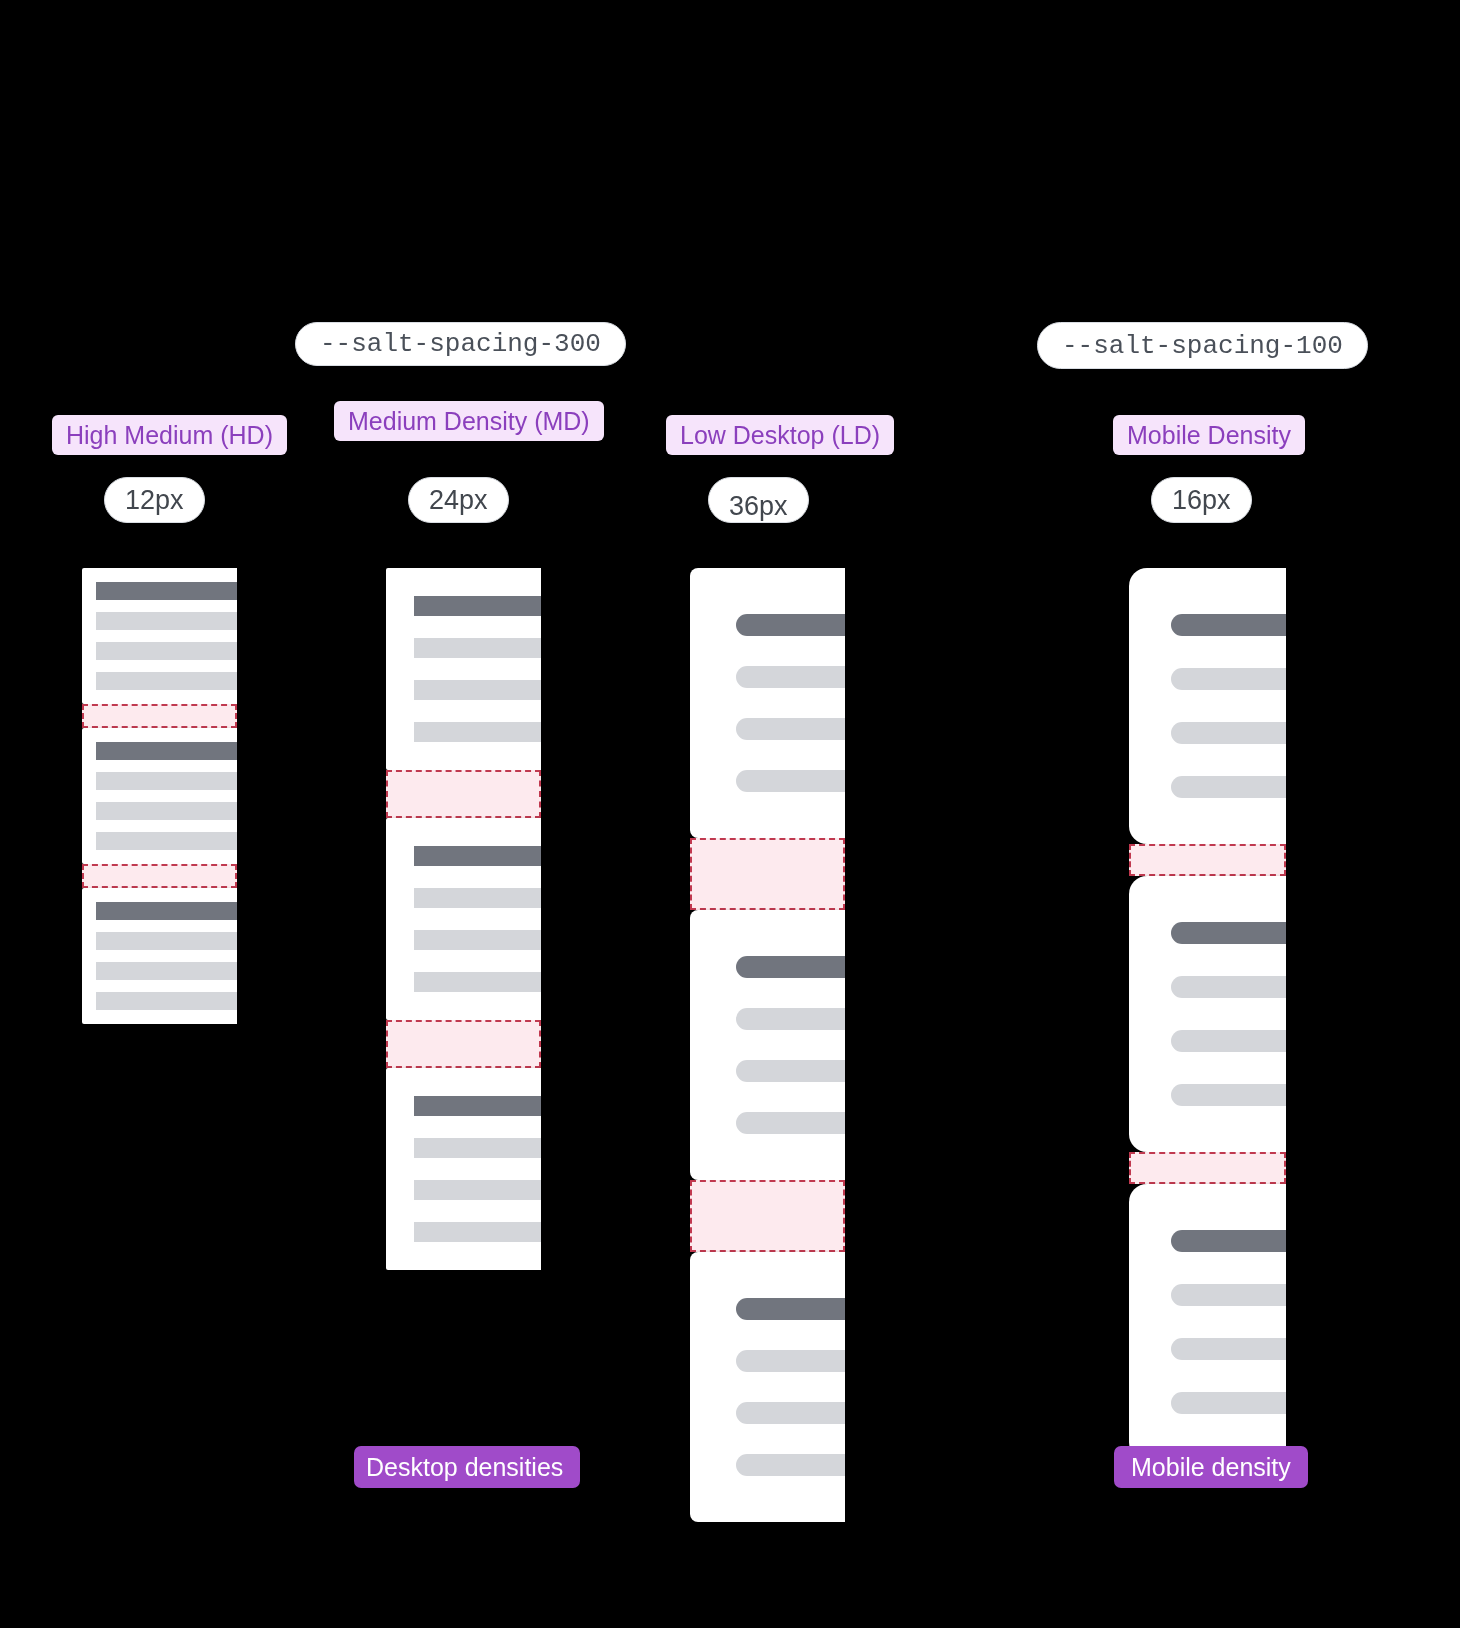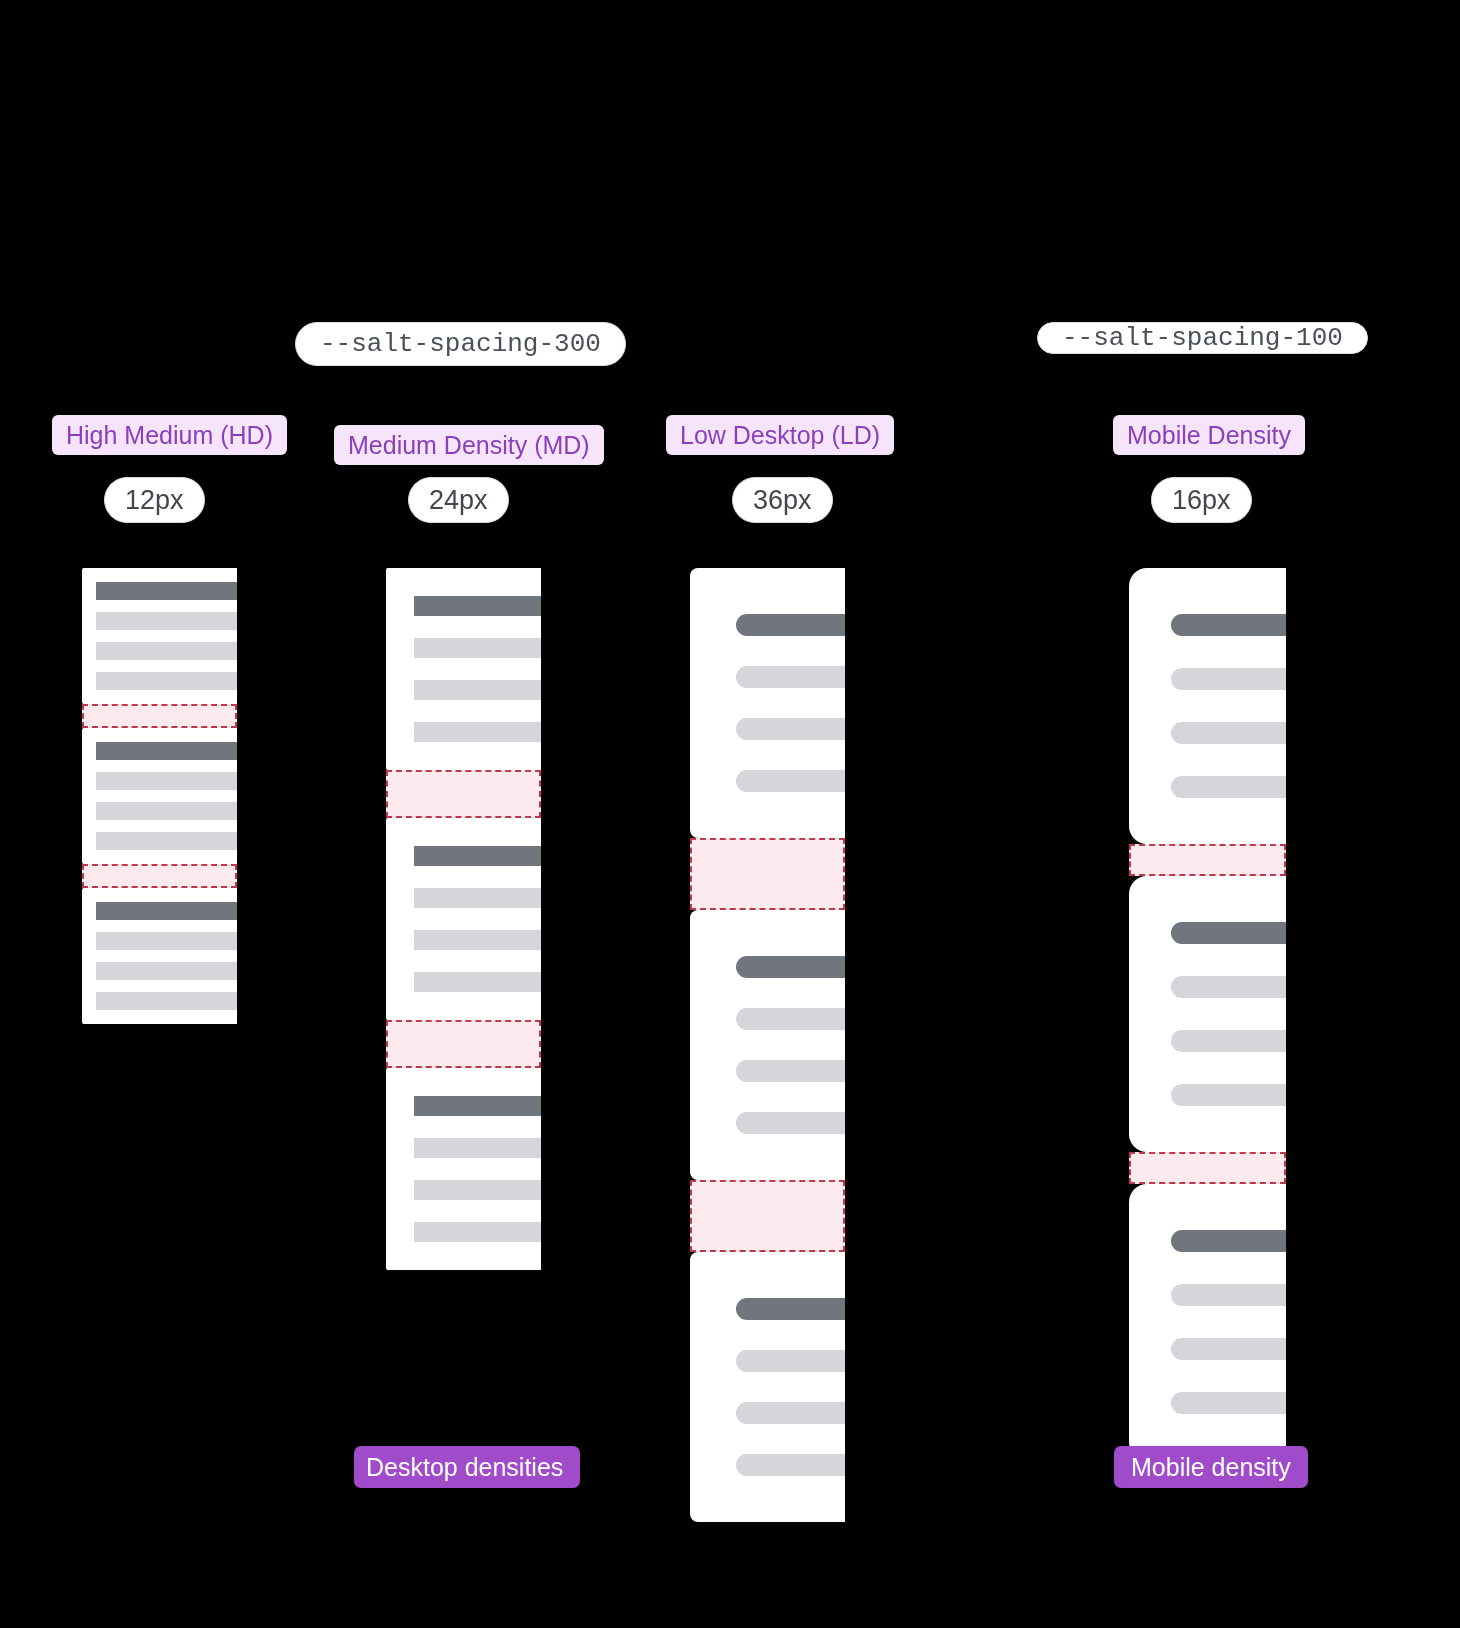--- a/index.html
+++ b/index.html
@@ -112,44 +112,44 @@
 </head>
 <body>
 
 <div id="stage">
 
 
   <div class="code-pill" style="left:295px; top:322px; height:44px; padding:0 24px; font-size:26px;">
     <span>--salt-spacing-300</span>
   </div>
 
-  <div class="code-pill" style="left:1037px; top:322px; height:32px; padding:0 24px; font-size:26px;">
+  <div class="code-pill" style="left:1037px; top:322px; height:47px; padding:0 24px; font-size:26px;">
     <span>--salt-spacing-100</span>
   </div>
 
   <div class="density-chip" style="left:52px; top:415px;">
     <span>High Medium (HD)</span>
   </div>
-  <div class="density-chip" style="left:334px; top:425px;">
+  <div class="density-chip" style="left:334px; top:401px;">
     <span>Medium Density (MD)</span>
   </div>
   <div class="density-chip" style="left:666px; top:415px;">
     <span>Low Desktop (LD)</span>
   </div>
   <div class="density-chip" style="left:1113px; top:415px;">
     <span>Mobile Density</span>
   </div>
 
   <div class="px-pill" style="left:104px; top:477px;">
     <span>12px</span>
   </div>
   <div class="px-pill" style="left:408px; top:477px;justify-content:flex-end;">
     <span>24px</span>
   </div>
-  <div class="px-pill" style="left:732px; top:477px;">
+  <div class="px-pill" style="left:708px; top:477px;align-items:flex-end;">
     <span>36px</span>
   </div>
   <div class="px-pill" style="left:1151px; top:477px;">
     <span>16px</span>
   </div>
 
   <div class="stack" id="stack-hd" style="left:82px; top:568px; width:155px;">
       <div class="card sharp" style="height: 136px; width: 230px;">
         <div class="bar head" style="top: 14px; left: 14px; width: 200px; height: 18px;"></div>
         <div class="bar" style="top: 44px; left: 14px; width: 200px; height: 18px;"></div>

